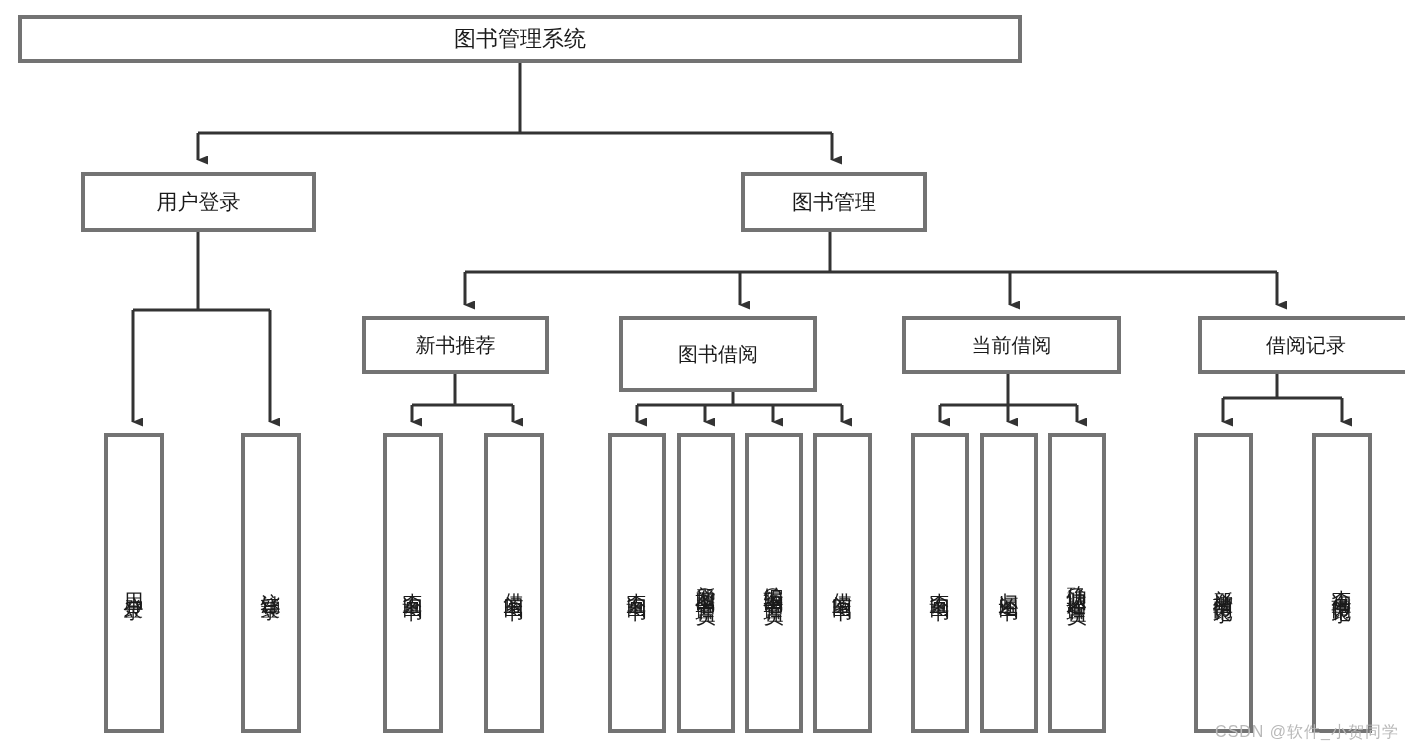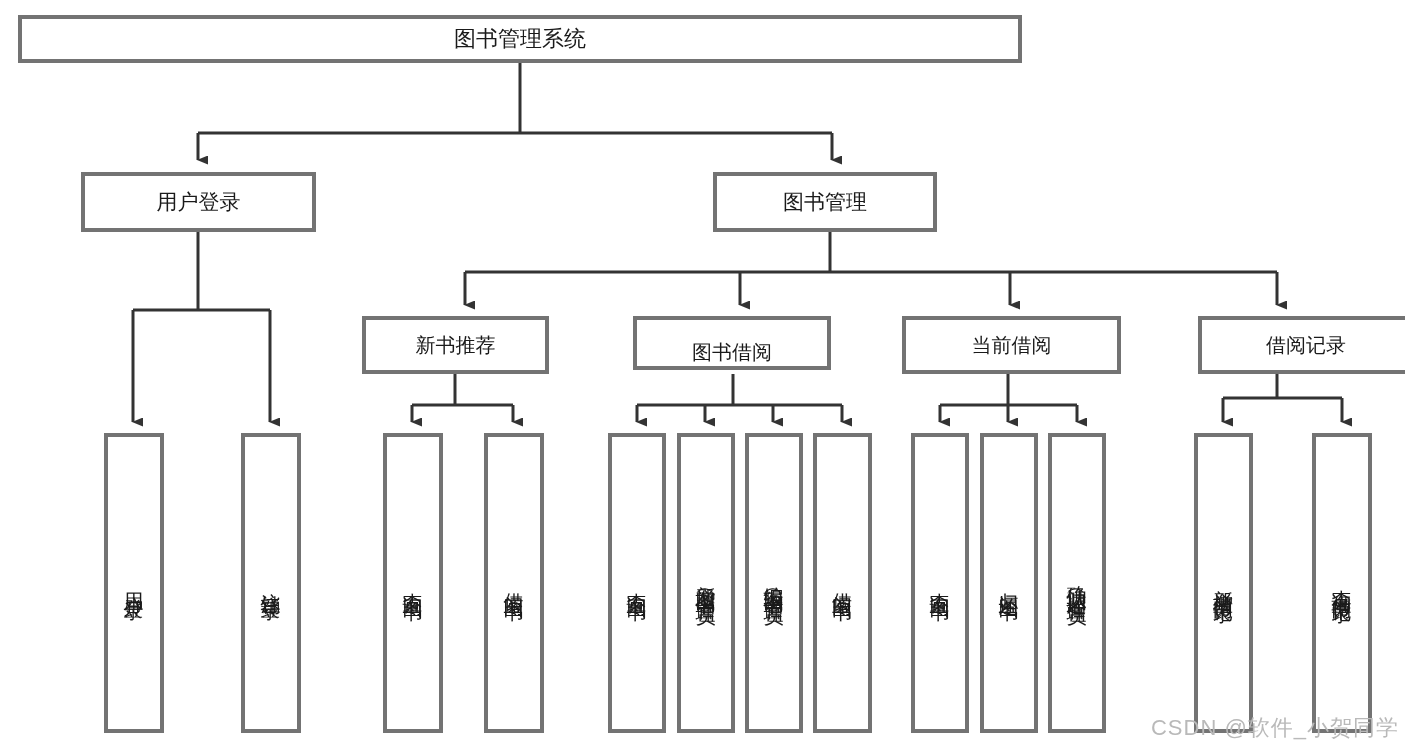--- a/index.html
+++ b/index.html
@@ -24,21 +24,21 @@
   .leaf .vlabel{
     writing-mode:vertical-rl;
     text-orientation:upright;
     letter-spacing:3px;
     line-height:1;
     white-space:nowrap;
   }
   .watermark{
     position:absolute;
     right:6px;bottom:4px;
-    font-size:22px;
+    font-size:16px;
     color:#b9b9b9;
     letter-spacing:1px;
     white-space:nowrap;
     pointer-events:none;
   }
 </style>
 </head>
 <body>
 
 <div id="diagram-root">
@@ -93,28 +93,28 @@
     </g>
   </svg>
 
   <div class="node level0" style="left:18px;top:15px;width:1004px;height:48px;">
     <span>图书管理系统</span>
   </div>
 
   <div class="node level1" style="left:81px;top:172px;width:235px;height:60px;">
     <span>用户登录</span>
   </div>
-  <div class="node level1" style="left:713px;top:172px;width:224px;height:60px;">
+  <div class="node level1" style="left:741px;top:172px;width:186px;height:60px;">
     <span>图书管理</span>
   </div>
 
   <div class="node level2" style="left:362px;top:316px;width:187px;height:58px;">
     <span>新书推荐</span>
   </div>
-  <div class="node level2" style="left:633px;top:316px;width:198px;height:54px;align-items:flex-end;">
+  <div class="node level2" style="left:619px;top:316px;width:198px;height:76px;">
     <span>图书借阅</span>
   </div>
   <div class="node level2" style="left:902px;top:316px;width:219px;height:58px;">
     <span>当前借阅</span>
   </div>
   <div class="node level2" style="left:1170px;top:316px;width:216px;height:58px;margin-left:28px;">
     <span>借阅记录</span>
   </div>
 
   <div class="node leaf" style="left:104px;top:433px;width:60px;height:300px;">

